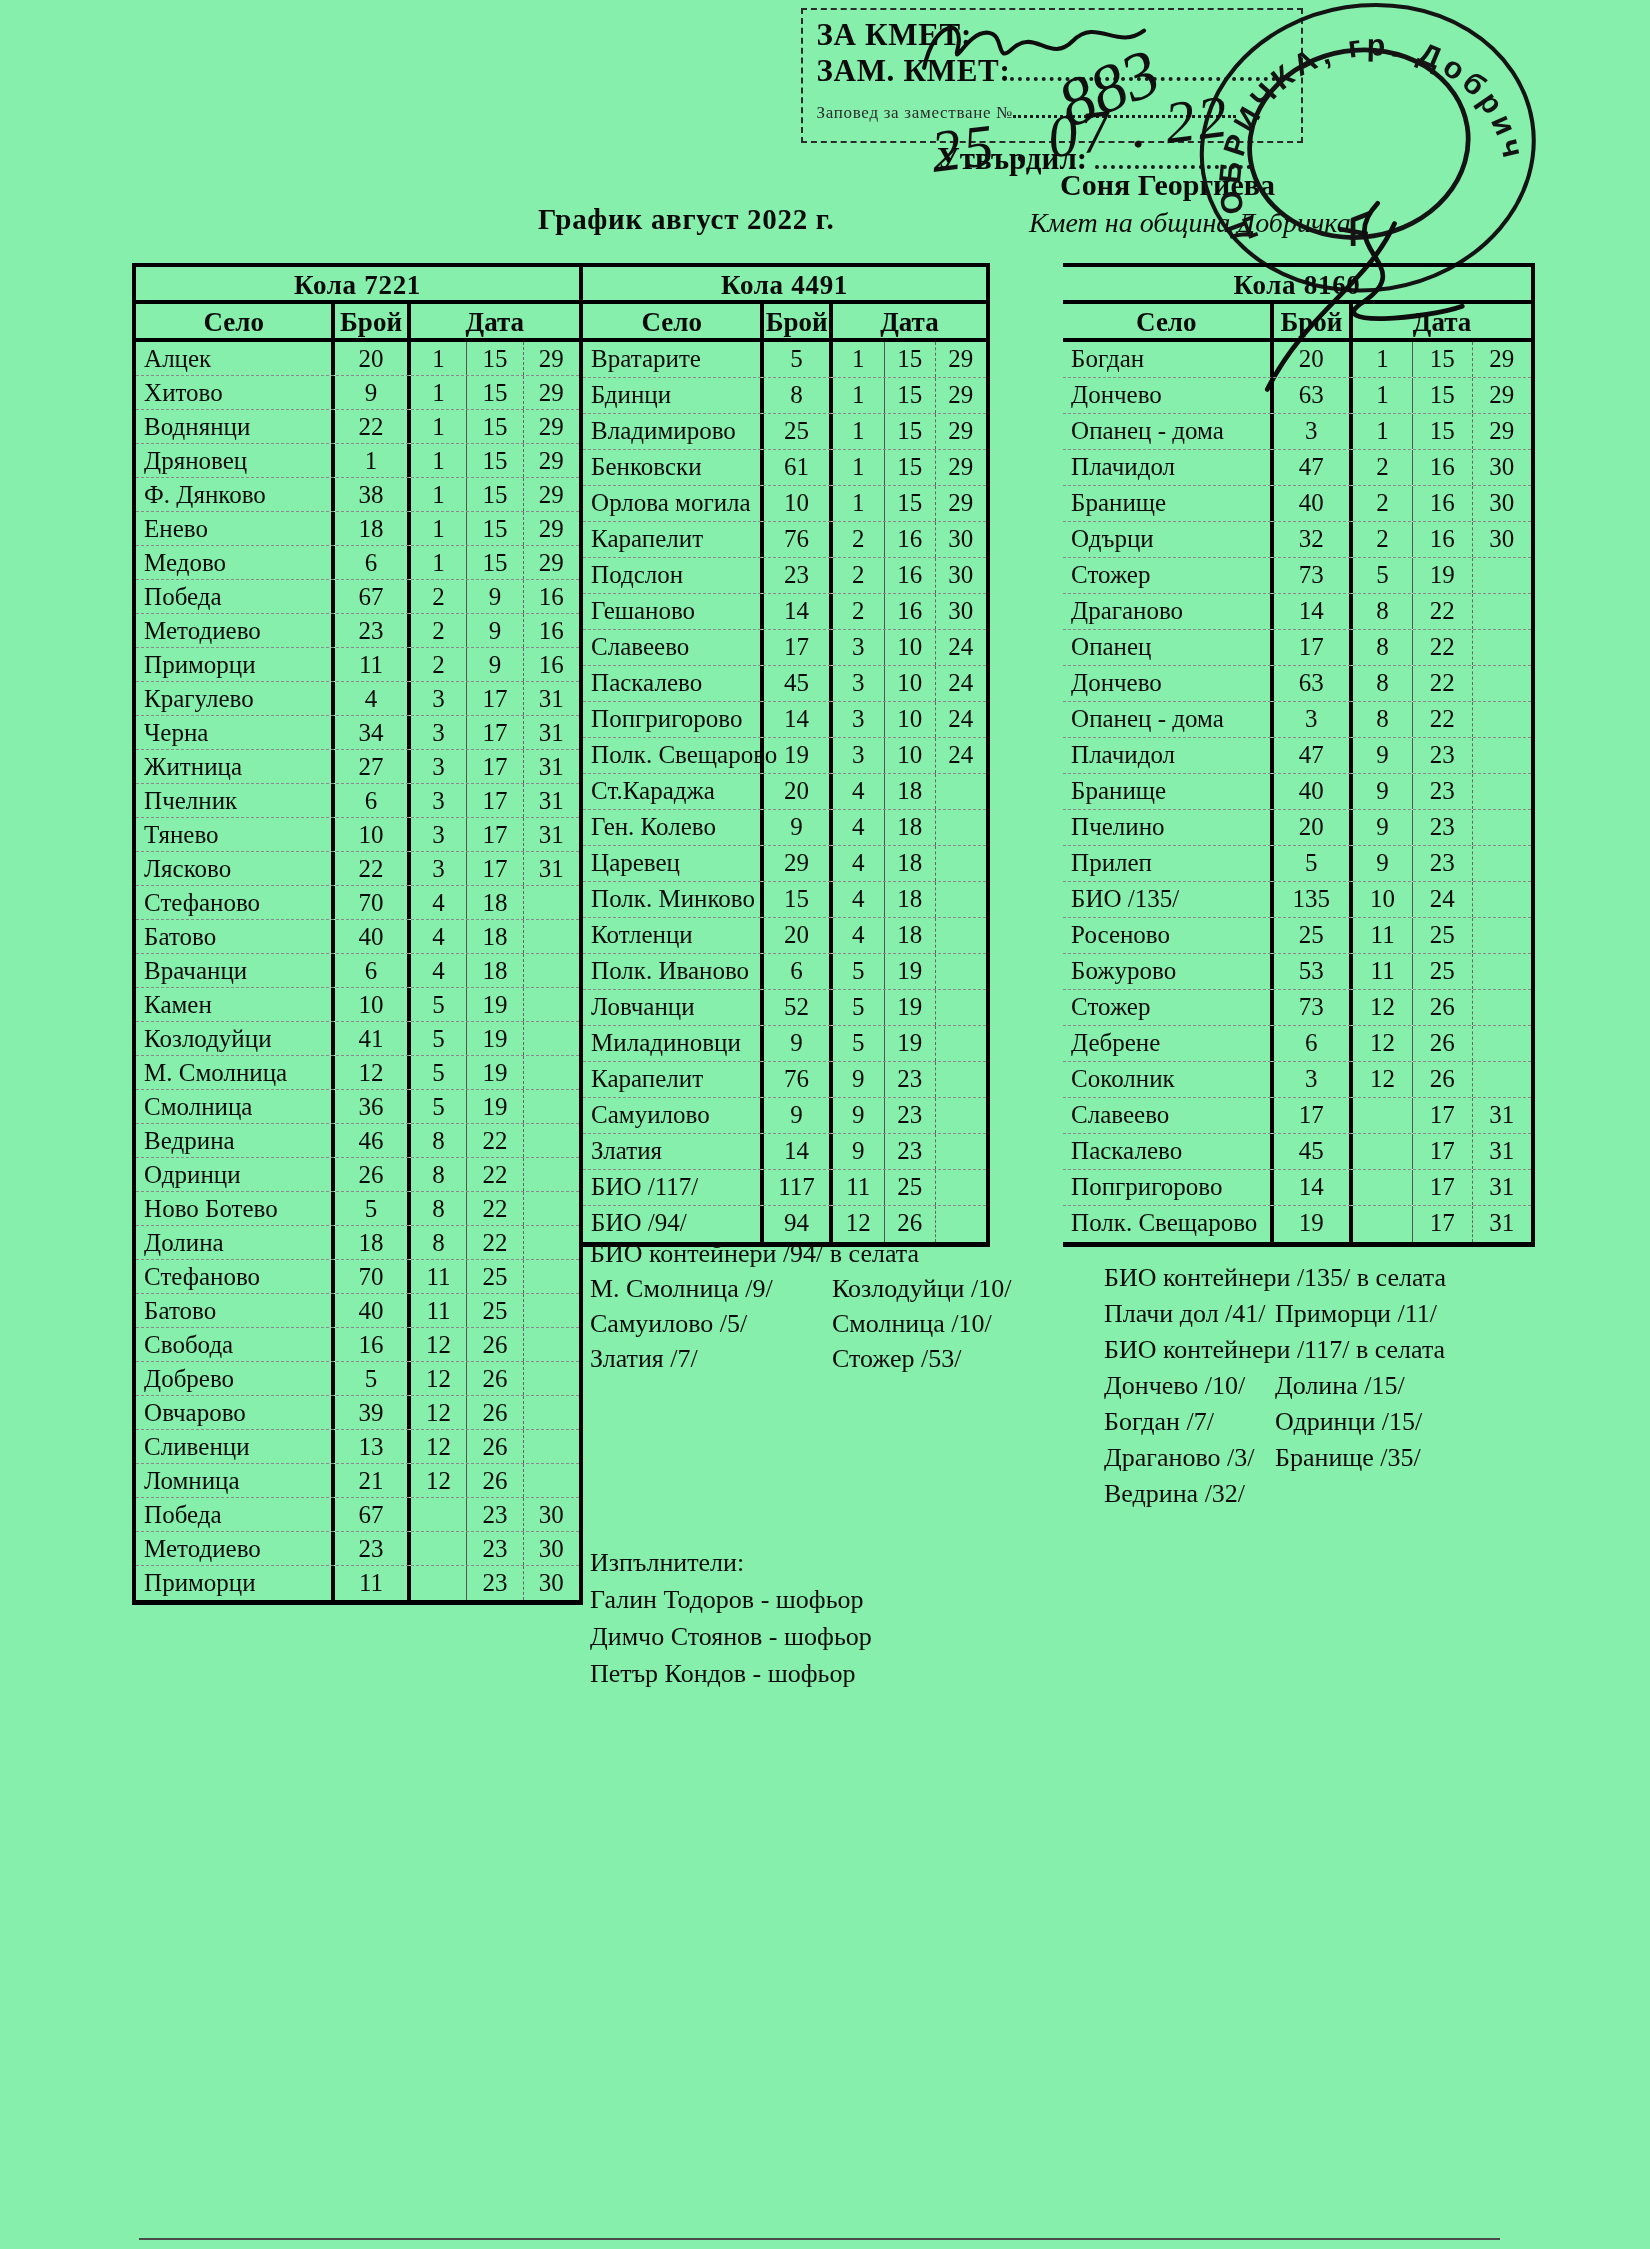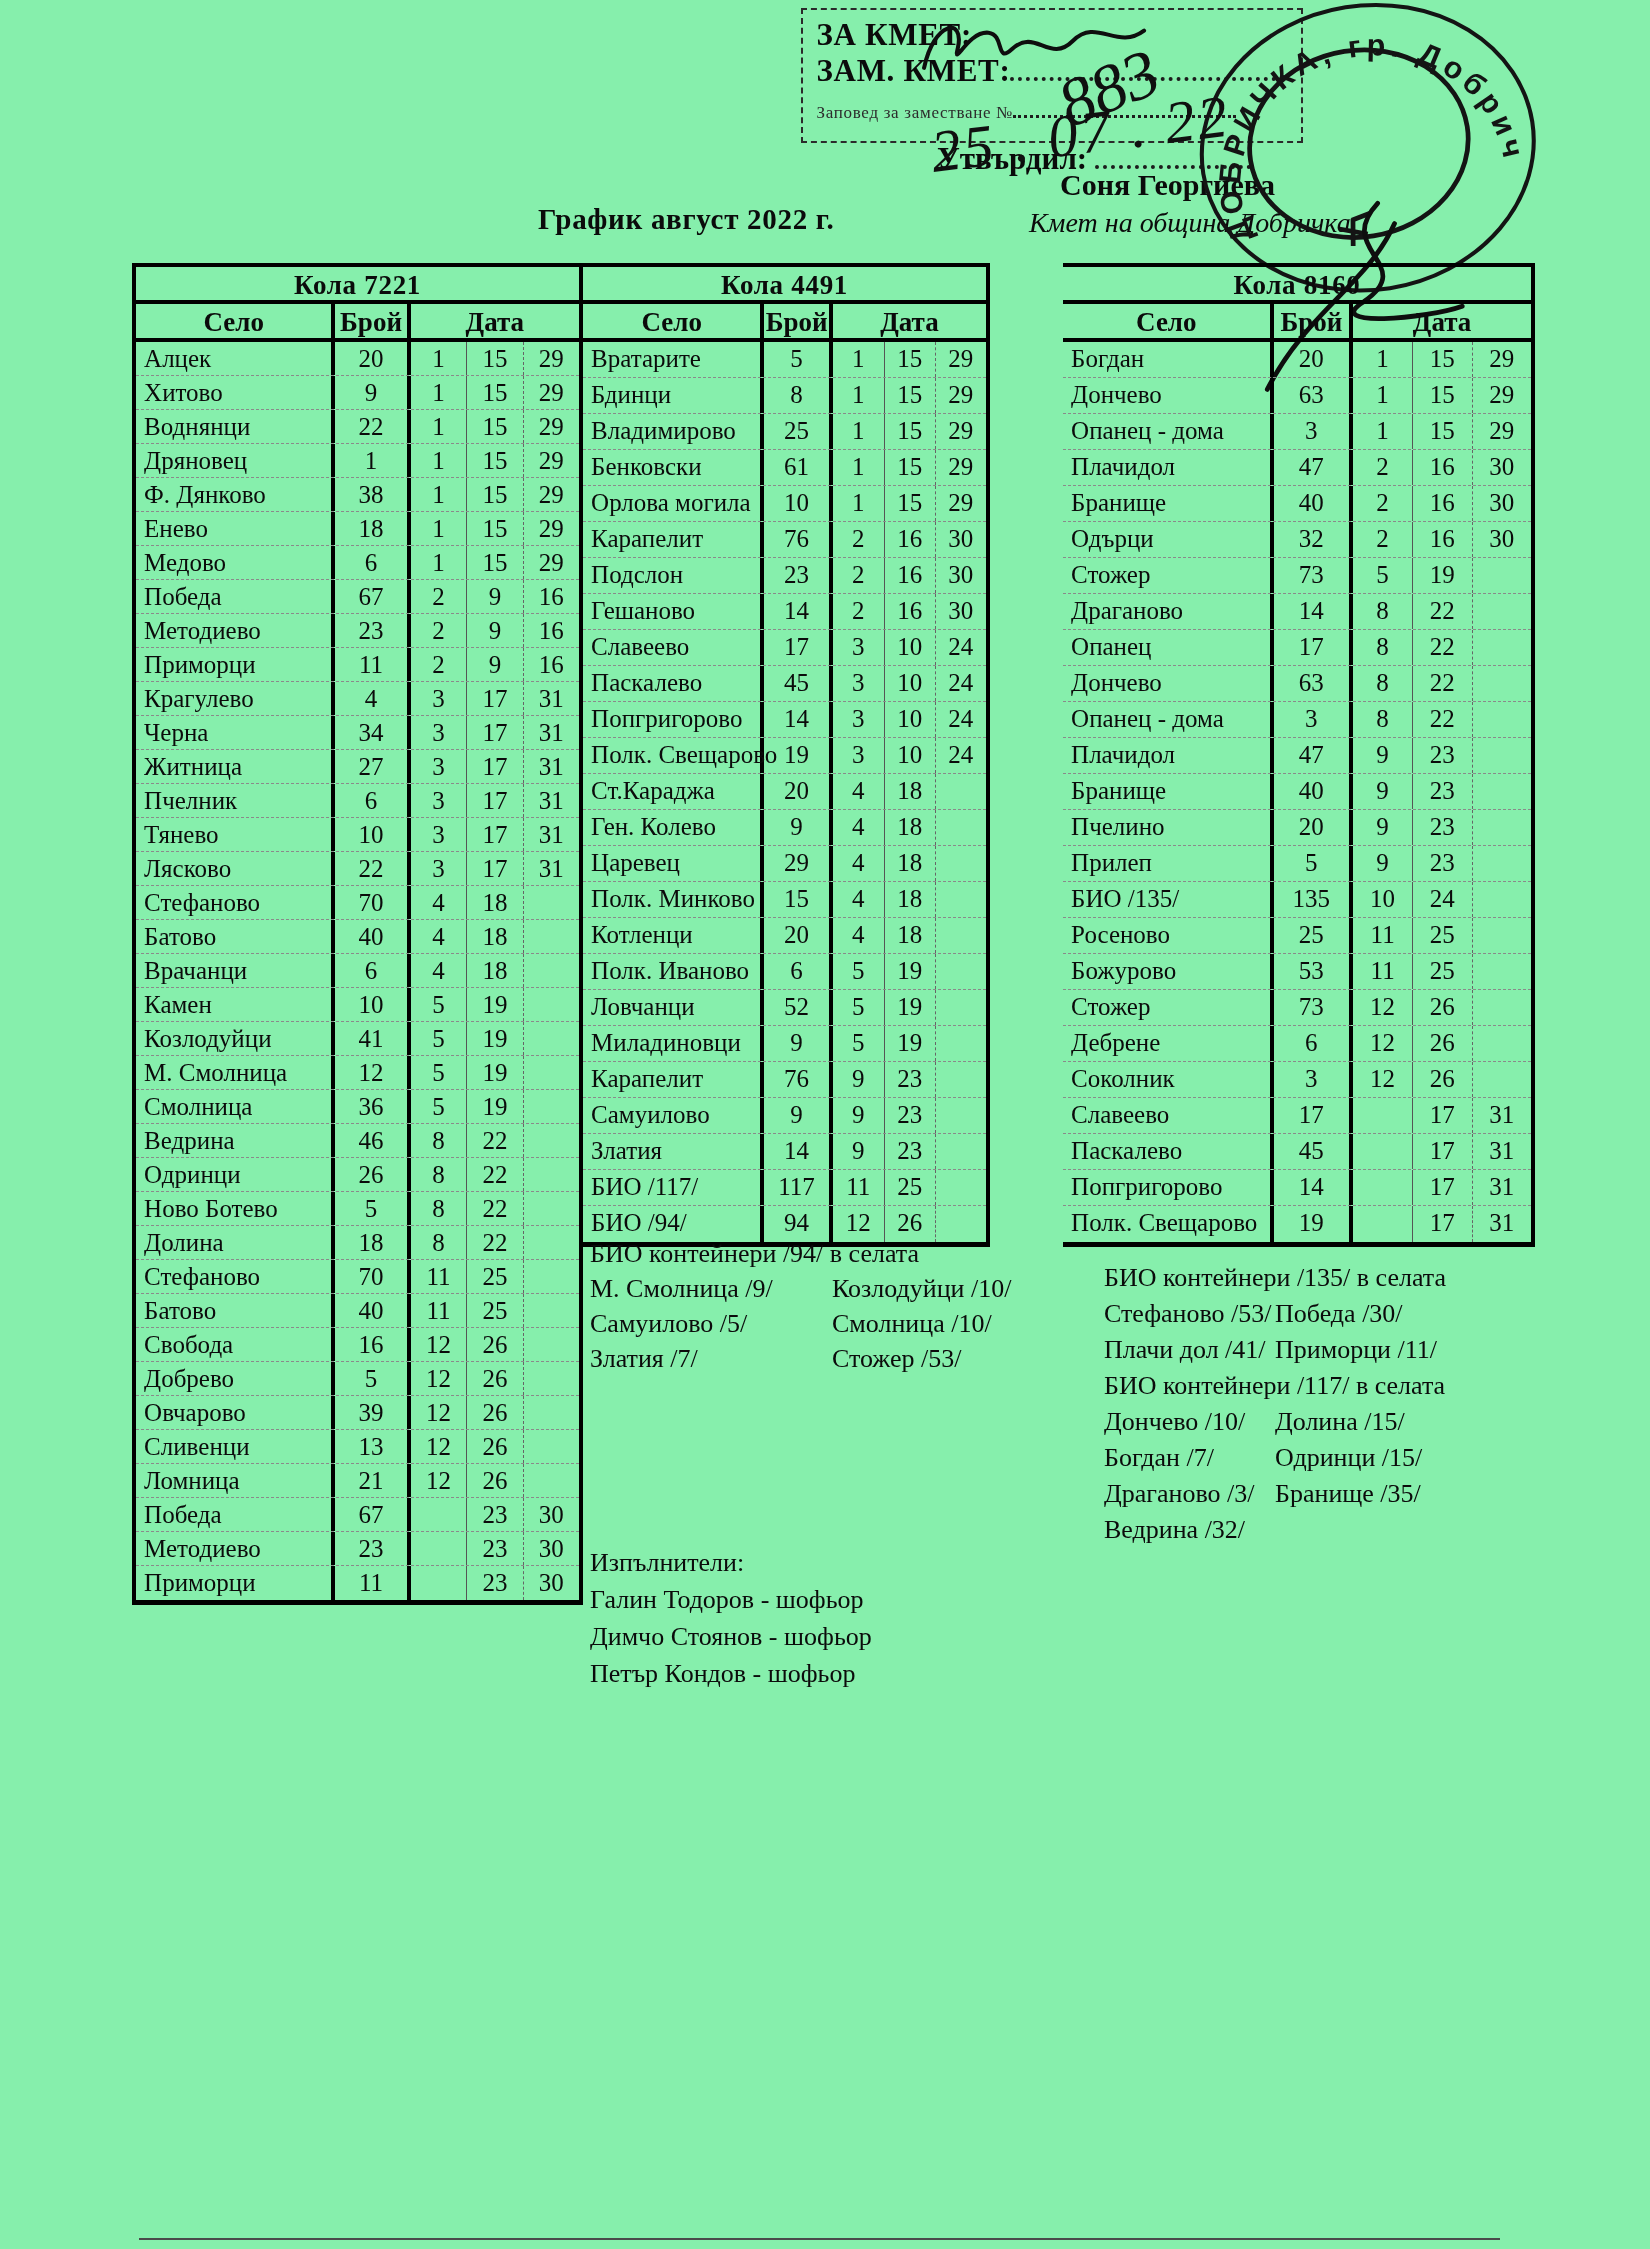--- a/index.html
+++ b/index.html
@@ -773,24 +773,20 @@
         <span class="note-a">Златия /7/</span>
         <span class="note-b">Стожер /53/</span>
       </div>
     </div>
 
   <div class="notes notes-right notes-rows">
       <div class="note-line">
         <span class="note-a">БИО контейнери /135/ в селата</span>
       </div>
       <div class="note-line">
-        <span class="note-a">Стефаново /53/</span>
-        <span class="note-b">Победа /30/</span>
-      </div>
-      <div class="note-line">
         <span class="note-a">Плачи дол /41/</span>
         <span class="note-b">Приморци /11/</span>
       </div>
       <div class="note-line">
         <span class="note-a">БИО контейнери /117/ в селата</span>
       </div>
       <div class="note-line">
         <span class="note-a">Дончево /10/</span>
         <span class="note-b">Долина /15/</span>
       </div>

